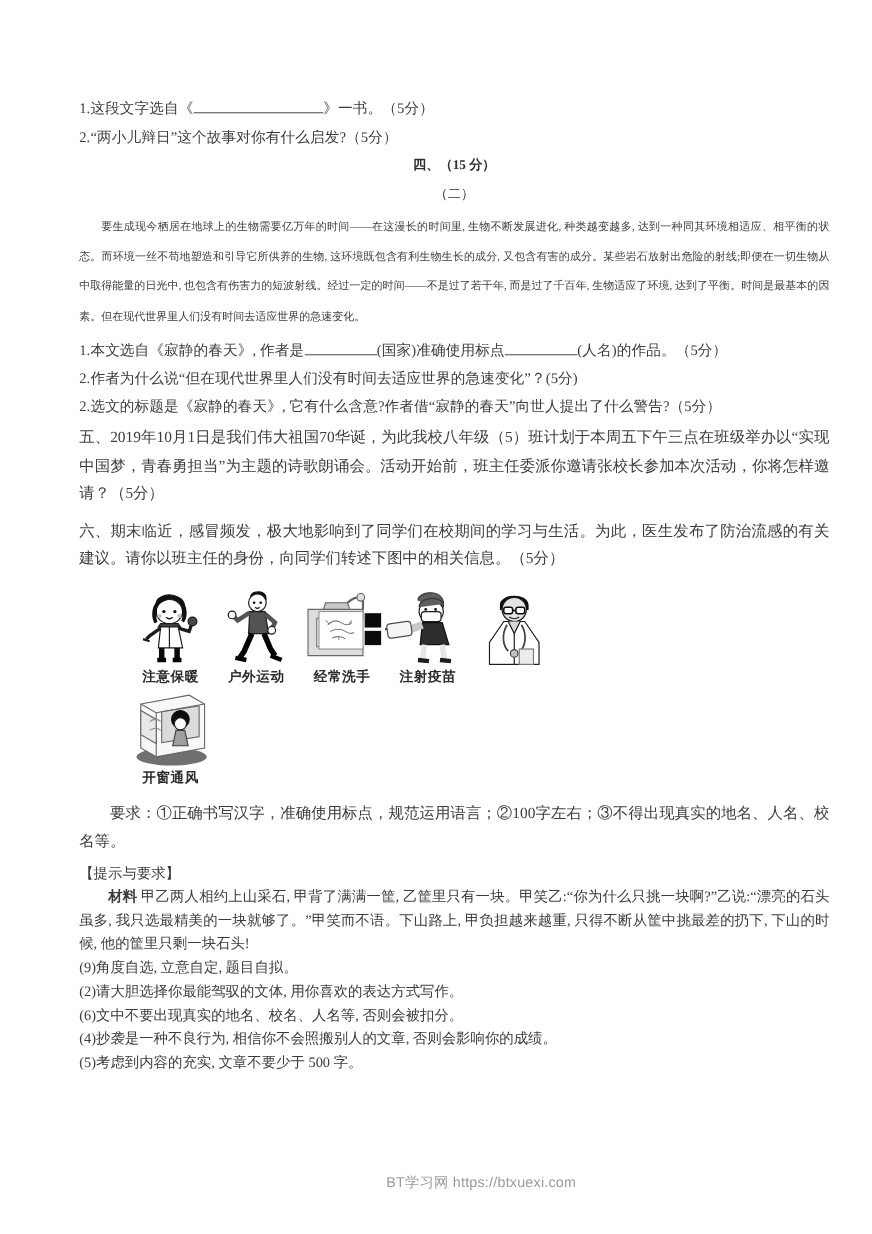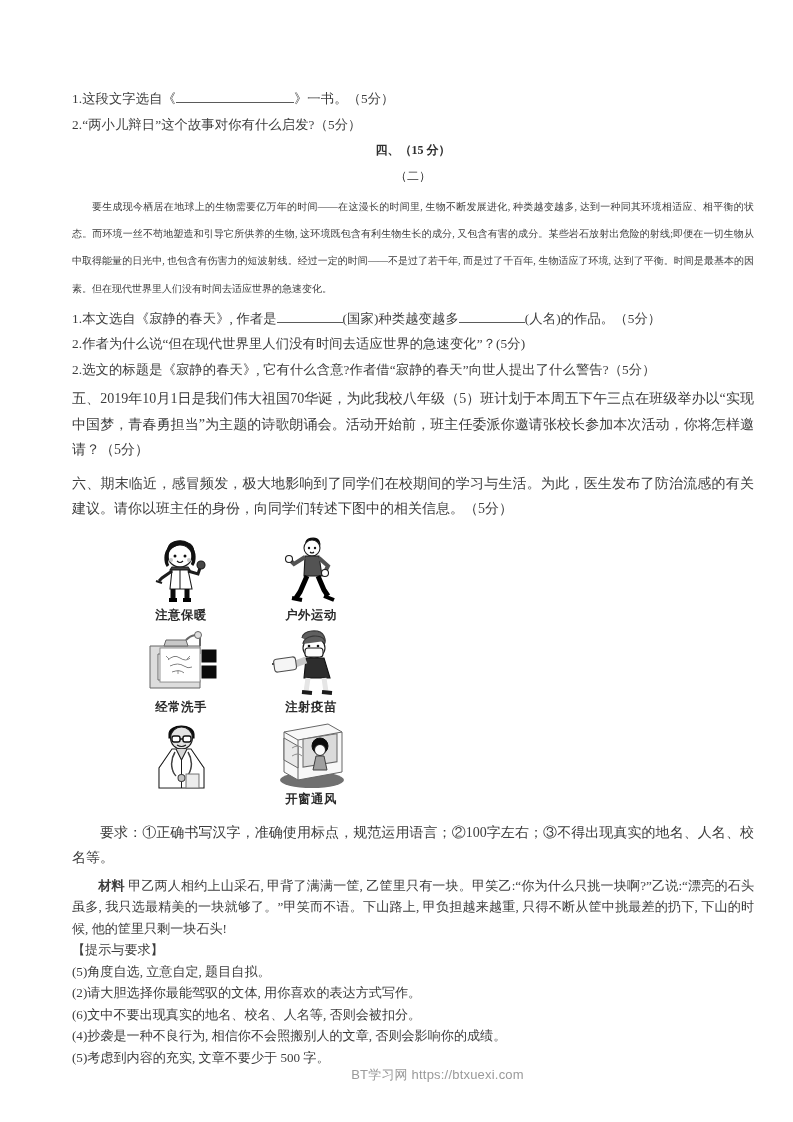--- a/index.html
+++ b/index.html
@@ -89,21 +89,21 @@
   .spacer-12 { height: 12px; }
 
   
   .figure-block {
     margin-top: 12px;
     margin-left: 44px;
     width: 260px;
   }
   .fig-grid {
     display: grid;
-    grid-template-columns: repeat(2, 1fr);
+    grid-template-columns: repeat(5, 1fr);
     grid-template-rows: auto auto;
     row-gap: 2px;
   }
   .fig-cell {
     display: flex;
     flex-direction: column;
     align-items: center;
   }
   .fig-art {
     width: 78px;
@@ -149,21 +149,21 @@
 
     <div class="center-line bold">四、（15 分）</div>
     <div class="center-line">（二）</div>
 
     <div class="spacer-4"></div>
 
     <div class="para">要生成现今栖居在地球上的生物需要亿万年的时间——在这漫长的时间里, 生物不断发展进化, 种类越变越多, 达到一种同其环境相适应、相平衡的状态。而环境一丝不苟地塑造和引导它所供养的生物, 这环境既包含有利生物生长的成分, 又包含有害的成分。某些岩石放射出危险的射线;即便在一切生物从中取得能量的日光中, 也包含有伤害力的短波射线。经过一定的时间——不是过了若干年, 而是过了千百年, 生物适应了环境, 达到了平衡。时间是最基本的因素。但在现代世界里人们没有时间去适应世界的急速变化。</div>
 
     <div class="spacer-4"></div>
 
-    <div class="q-line"><span>1.本文选自《寂静的春天》, 作者是</span><span class="fill w-mid"></span><span>(国家)种类越变越多</span><span class="fill w-mid"></span><span>(人名)的作品。（5分）</span></div>
+    <div class="q-line"><span>1.本文选自《寂静的春天》, 作者是</span><span class="fill w-mid"></span><span>(国家)准确使用标点</span><span class="fill w-mid"></span><span>(人名)的作品。（5分）</span></div>
 
     <div class="q-line">2.作者为什么说“但在现代世界里人们没有时间去适应世界的急速变化”？(5分)</div>
 
     <div class="q-line">2.选文的标题是《寂静的春天》, 它有什么含意?作者借“寂静的春天”向世人提出了什么警告?（5分）</div>
 
     <div class="spacer-4"></div>
 
     <div class="blk">五、2019年10月1日是我们伟大祖国70华诞，为此我校八年级（5）班计划于本周五下午三点在班级举办以“实现中国梦，青春勇担当”为主题的诗歌朗诵会。活动开始前，班主任委派你邀请张校长参加本次活动，你将怎样邀请？（5分）</div>
 
     <div class="spacer-8"></div>
@@ -315,24 +315,24 @@
       </div>
     </div>
 
     <div class="spacer-12"></div>
 
     <div class="blk indent">要求：①正确书写汉字，准确使用标点，规范运用语言；②100字左右；③不得出现真实的地名、人名、校名等。</div>
 
     <div class="spacer-4"></div>
 
 
+    <div class="tight">【提示与要求】</div>
+
     <div class="tight"><span style="display:inline-block;width:2em;"></span><span class="bold">材料</span>&nbsp;<span>甲乙两人相约上山采石, 甲背了满满一筐, 乙筐里只有一块。甲笑乙:“你为什么只挑一块啊?”乙说:“漂亮的石头虽多, 我只选最精美的一块就够了。”甲笑而不语。下山路上, 甲负担越来越重, 只得不断从筐中挑最差的扔下, 下山的时候, 他的筐里只剩一块石头!</span></div>
-
-    <div class="tight">【提示与要求】</div>
-    <div class="tight">(5)角度自选, 立意自定, 题目自拟。</div>
+    <div class="tight">(9)角度自选, 立意自定, 题目自拟。</div>
     <div class="tight">(2)请大胆选择你最能驾驭的文体, 用你喜欢的表达方式写作。</div>
     <div class="tight">(6)文中不要出现真实的地名、校名、人名等, 否则会被扣分。</div>
     <div class="tight">(4)抄袭是一种不良行为, 相信你不会照搬别人的文章, 否则会影响你的成绩。</div>
     <div class="tight">(5)考虑到内容的充实, 文章不要少于 500 字。</div>
 
   </div>
 
   <div class="footer">BT学习网 https://btxuexi.com</div>
 
 </div>

